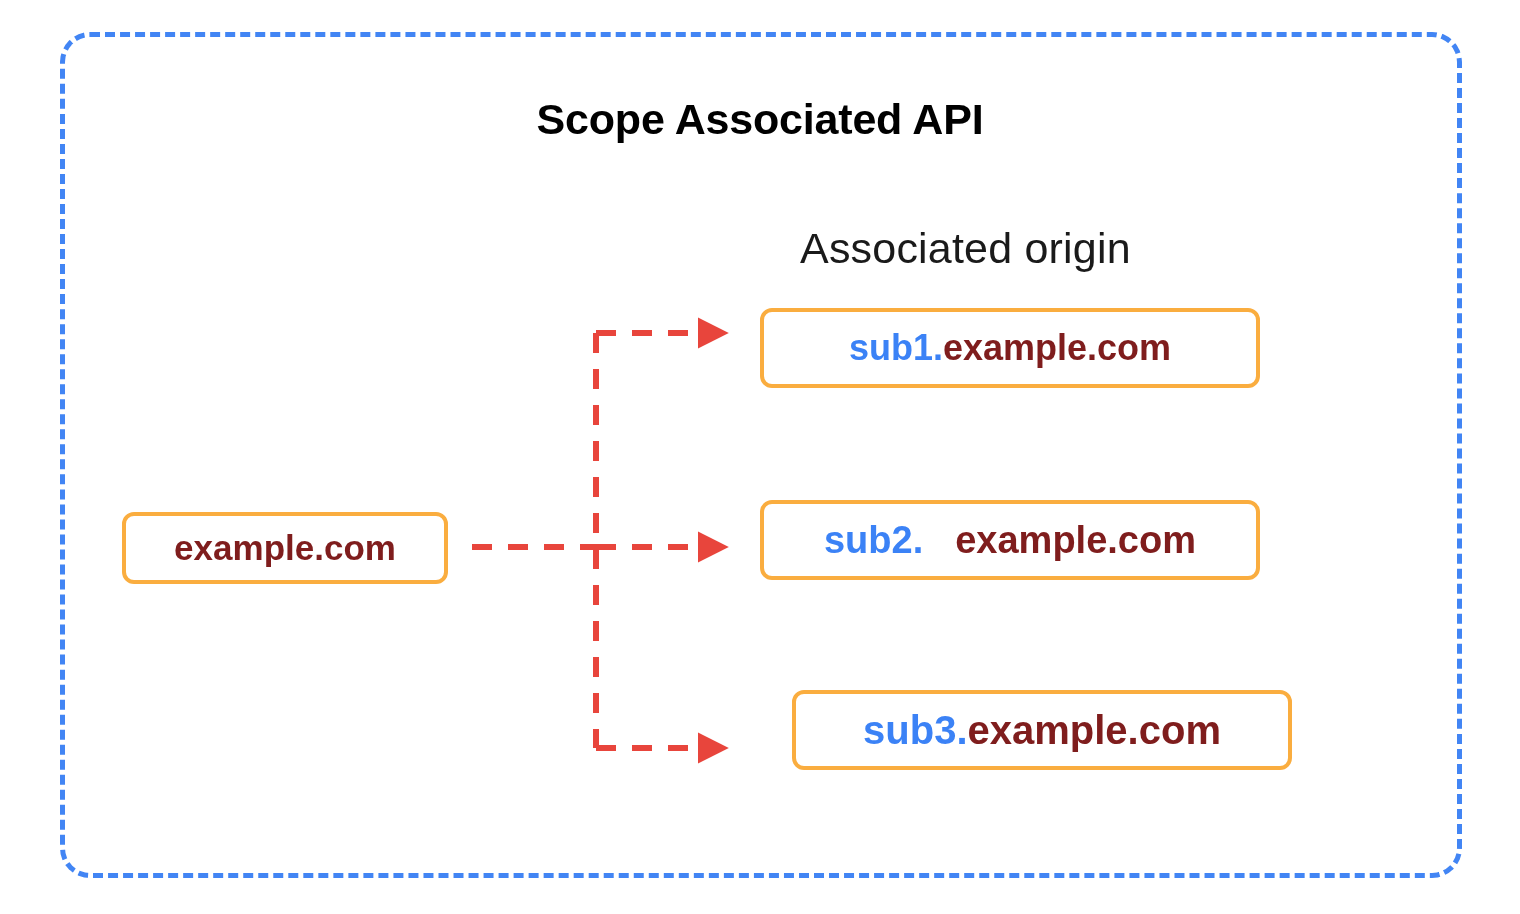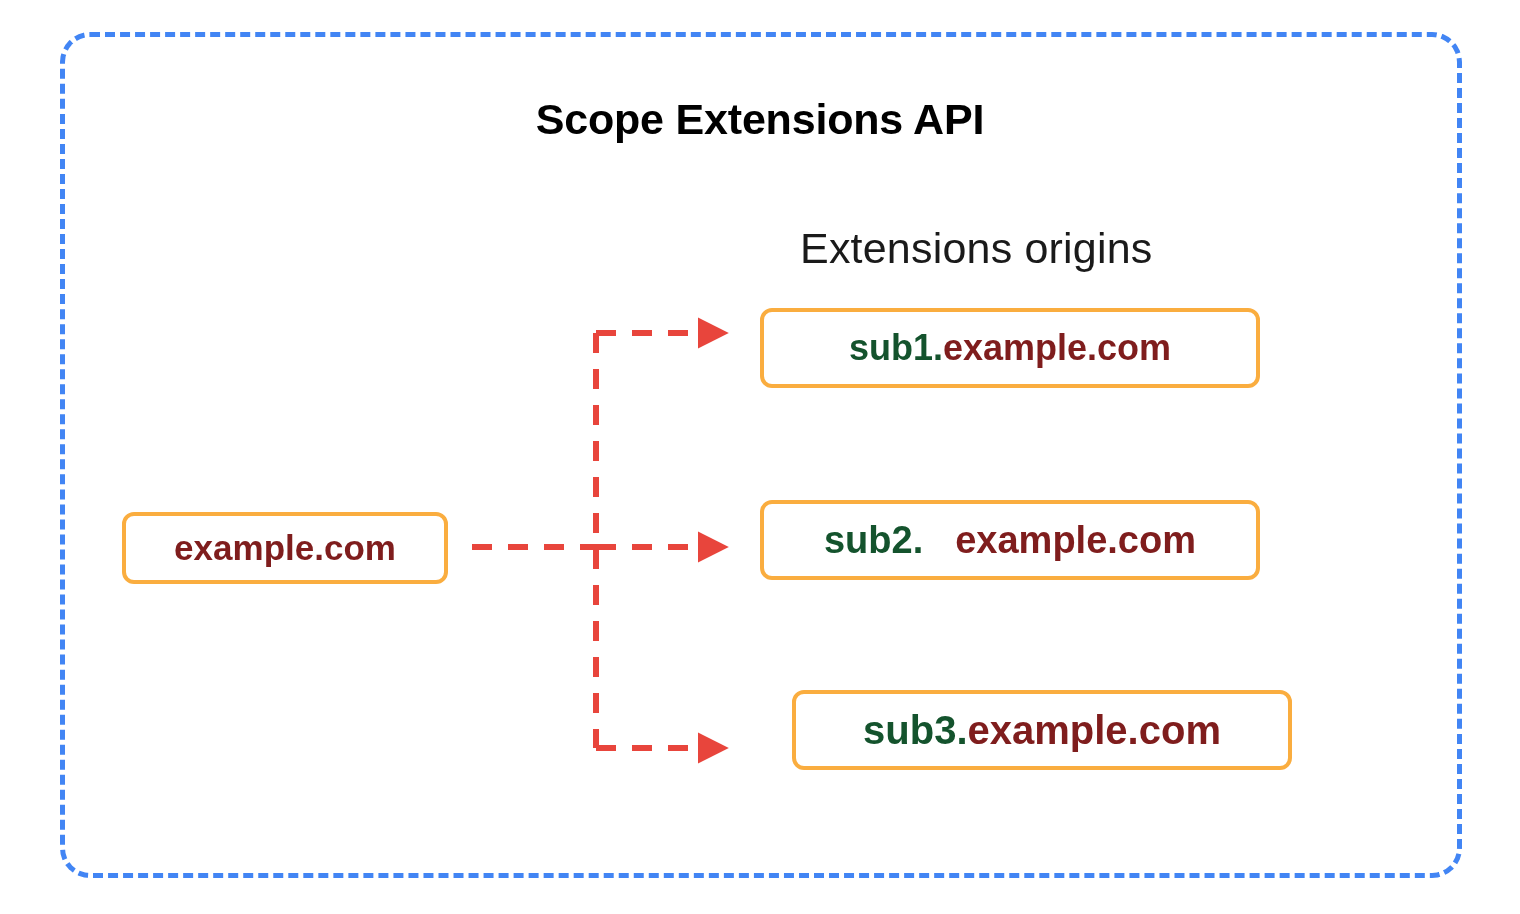--- a/index.html
+++ b/index.html
@@ -84,43 +84,43 @@
   .box-assoc {
     left: 760px;
     width: 500px;
     height: 80px;
     font-size: 36px;
   }
   .box-sub1 { top: 308px; }
   .box-sub2 { top: 500px; font-size: 38px; gap: 32px; }
   .box-sub3 { top: 690px; font-size: 40px; margin-left: 32px; }
 
-  .sub-part  { color: #14532d; }
+  .sub-part  { color: #3b82f6; }
   .host-part { color: #7f1d1d; }
 
   
   .connectors {
     position: absolute;
     left: 0;
     top: 0;
     width: 1520px;
     height: 914px;
     pointer-events: none;
   }
 </style>
 </head>
 <body>
 
 <div id="canvas">
 
   <div class="outer-frame"></div>
 
-  <div class="diagram-title">Scope Extensions API</div>
+  <div class="diagram-title">Scope Associated API</div>
 
-  <div class="section-label label-associated">Extensions origins</div>
+  <div class="section-label label-associated">Associated origin</div>
 
 
   <div class="origin-box box-main">
     <span class="host-part">example.com</span>
   </div>
 
   <div class="origin-box box-assoc box-sub1">
     <span class="sub-part">sub1.</span>
       <span class="host-part">example.com</span>
   </div>

